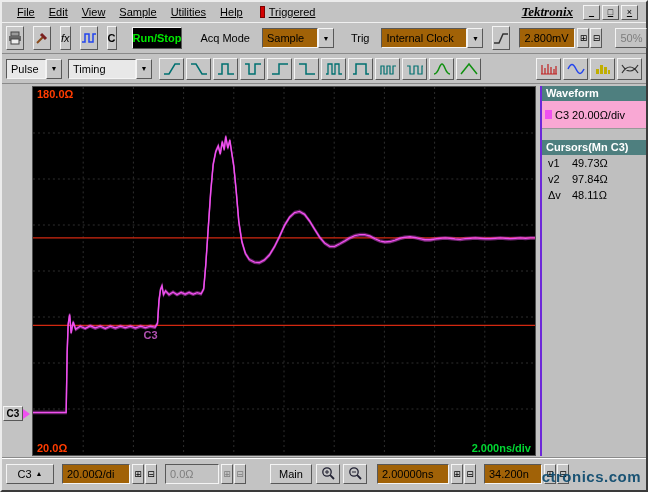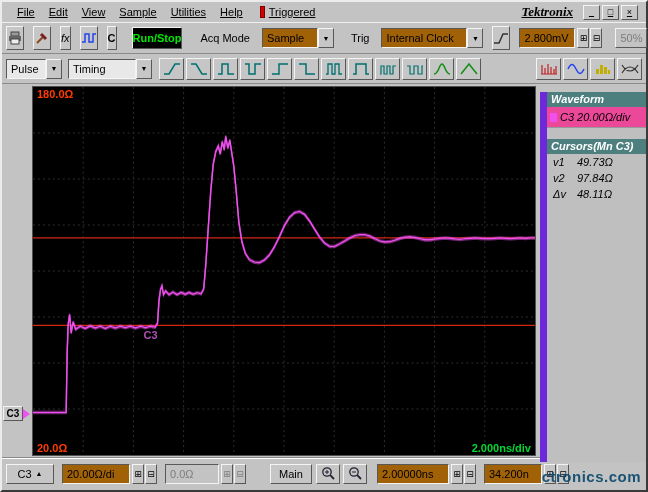--- a/index.html
+++ b/index.html
@@ -40,23 +40,23 @@
   .plot svg{position:absolute;left:0;top:0;width:100%;height:100%;}
   .lbl{position:absolute;font-weight:bold;font-size:11px;}
   .lbl.top{left:4px;top:1px;}
   .lbl.bot{left:4px;bottom:1px;}
   .lbl.tb{right:4px;bottom:1px;}
   .lbl.trace{left:22%;top:65.8%;font-weight:bold;}
   .ch-marker{position:absolute;left:1px;top:322px;width:28px;height:15px;display:flex;align-items:center;}
   .ch-box{width:20px;height:15px;display:flex;align-items:center;justify-content:center;font-size:10px;font-weight:bold;}
   .ch-arrow{width:0;height:0;border-top:5px solid transparent;border-bottom:5px solid transparent;border-left:7px solid #f050f0;}
   
-  .sidebar{position:absolute;left:538px;top:8px;width:106px;height:370px;background:#bfbfbf;border-left:7px solid #6d28d9;font-style:italic;}
+  .sidebar{position:absolute;left:538px;top:2px;width:106px;height:370px;background:#bfbfbf;border-left:2px solid #6d28d9;}
   .panel-header{height:15px;color:#fff;font-weight:bold;padding:1px 4px;font-size:11px;}
-  .wf-entry{height:21px;background:#ec4899;display:flex;align-items:center;gap:3px;padding:0 3px;border-bottom:1px solid #999;font-size:11px;}
+  .wf-entry{height:28px;background:#f9a8d4;display:flex;align-items:center;gap:3px;padding:0 3px;border-bottom:1px solid #999;font-size:11px;}
   .chip{width:7px;height:9px;}
   .ro-row{display:flex;padding:2px 6px;font-size:11px;}
   .ro-label{width:24px;}
   .cursors-block{margin-top:11px;}
   
   .statusbar{height:30px;display:flex;align-items:center;padding:0 4px;border-top:1px solid #fff;box-shadow:0 -1px 0 #8a8a8a;}
   .sbtn{height:20px;display:inline-flex;align-items:center;justify-content:center;padding:0 6px;}
   .watermark{position:absolute;right:5px;bottom:5px;font-size:15px;font-weight:bold;opacity:.92;letter-spacing:.5px;z-index:9;}
   .icon-svg{display:block;}
 </style>

